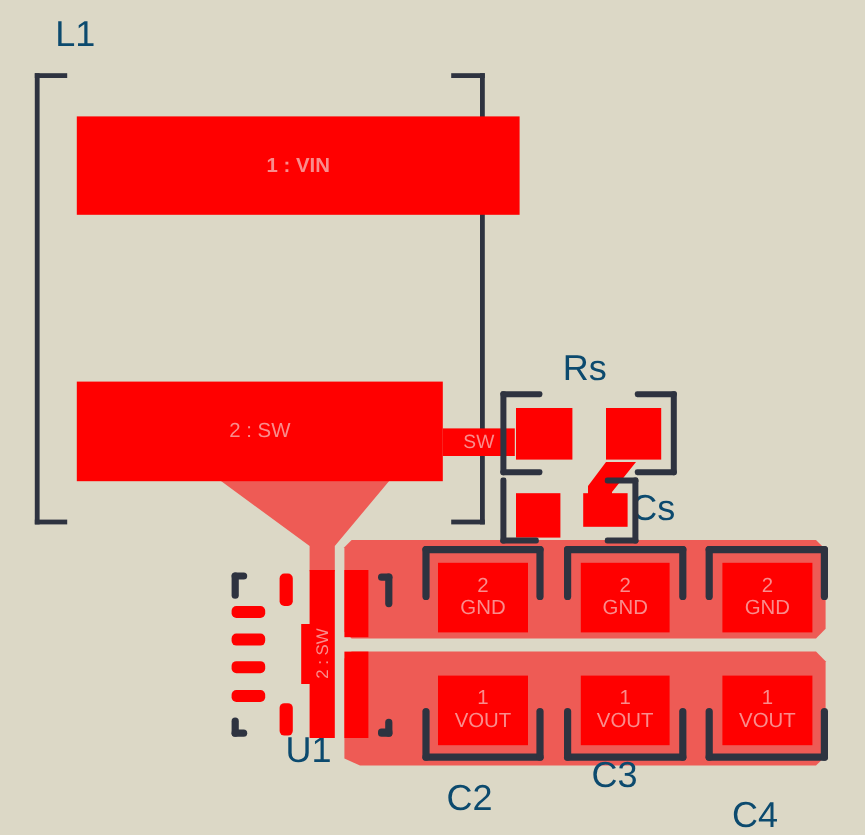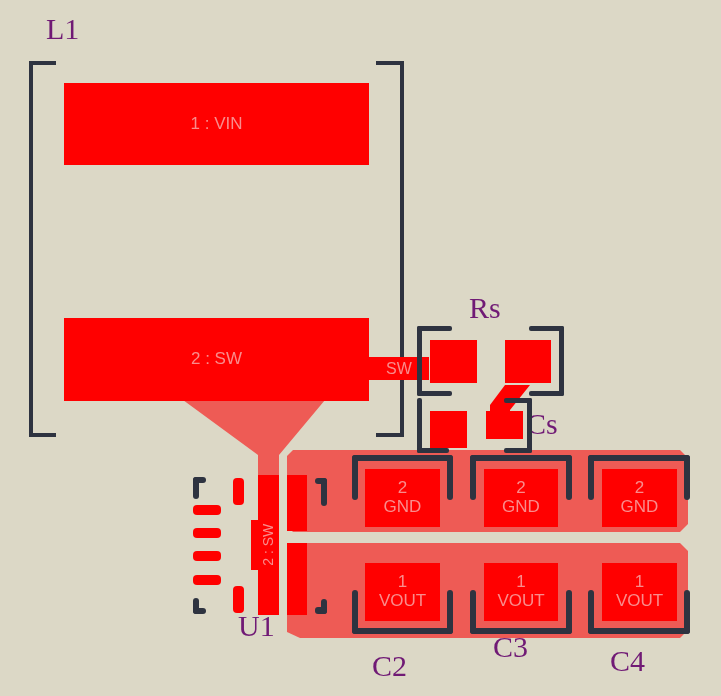--- a/index.html
+++ b/index.html
@@ -1,19 +1,19 @@
 <!DOCTYPE html>
 <html><head>
   <meta charset="utf-8">
   <style>
     html, body { margin:0; padding:0; }
     body { width:721px; height:696px; background:#dcd8c6; position:relative; overflow:hidden; font-family:"Liberation Sans", sans-serif; }
     .pad { position:absolute; background:#ff0000; display:flex; flex-direction:column; align-items:center; justify-content:center; color:#f98c8c; font-size:17px; line-height:1.1; text-align:center; }
     .silk { position:absolute; background:#2e3340; }
-    .ref { position:absolute; color:#701a75; font-family:Liberation Serif, serif; font-size:30px; line-height:1; }
+    .ref { position:absolute; color:#0c4a6e; font-family:Liberation Sans, sans-serif; font-size:30px; line-height:1; }
     svg { position:absolute; left:0; top:0; }
   </style>
 </head>
 <body>
 
 <svg width="721" height="696">
 
   <polygon points="183,400 325,400 279,455 279,476 258,476 258,455" fill="#ee5b55"></polygon>
 
   <polygon points="293,450 680,450 688,458 688,524 680,532 293,532 287,526 287,456" fill="#ee5b55"></polygon>
@@ -24,21 +24,21 @@
 </svg>
 
 <div class="ref" style="left:46px;top:14px;">L1</div>
 <div class="silk" style="left:29px;top:61px;width:4px;height:376px;"></div>
 <div class="silk" style="left:29px;top:61px;width:27px;height:4px;"></div>
 <div class="silk" style="left:29px;top:433px;width:27px;height:4px;"></div>
 <div class="silk" style="left:400px;top:61px;width:4px;height:376px;"></div>
 <div class="silk" style="left:376px;top:61px;width:28px;height:4px;"></div>
 <div class="silk" style="left:376px;top:433px;width:28px;height:4px;"></div>
 
-<div class="pad" style="left:64px;top:83px;width:305px;height:82px;">
+<div class="pad" style="left:64px;top:97px;width:369px;height:82px;font-weight:bold;">
   <span>1 : VIN</span>
 </div>
 <div class="pad" style="left:64px;top:318px;width:305px;height:83px;">
   <span>2 : SW</span>
 </div>
 
 <div class="pad" style="left:369px;top:357px;width:60px;height:23px;font-size:16px;">
   <span>SW</span>
 </div>
 
@@ -123,13 +123,13 @@
 <div class="pad" style="left:602px;top:563px;width:75px;height:58px;">
   <span>1</span>
   <span>VOUT</span>
 </div>
 <div class="silk" style="left:588px;top:455px;width:102px;height:6px;border-radius:3px;"></div>
 <div class="silk" style="left:588px;top:455px;width:6px;height:45px;border-radius:3px;"></div>
 <div class="silk" style="left:684px;top:455px;width:6px;height:45px;border-radius:3px;"></div>
 <div class="silk" style="left:588px;top:628px;width:102px;height:6px;border-radius:3px;"></div>
 <div class="silk" style="left:588px;top:590px;width:6px;height:44px;border-radius:3px;"></div>
 <div class="silk" style="left:684px;top:590px;width:6px;height:44px;border-radius:3px;"></div>
-<div class="ref" style="left:610px;top:646px;">C4</div>
+<div class="ref" style="left:610px;top:665px;">C4</div>
 
 </body></html>

